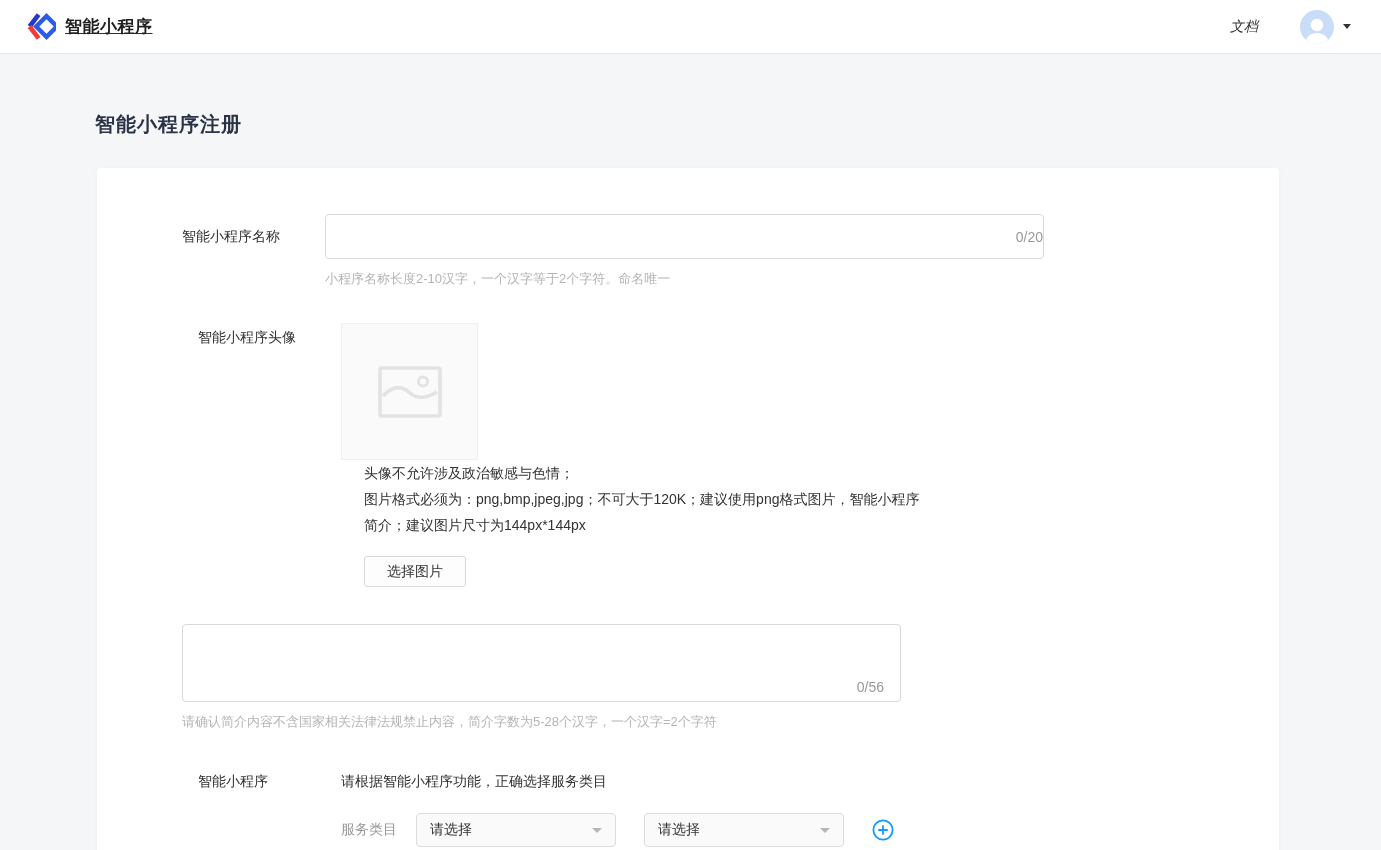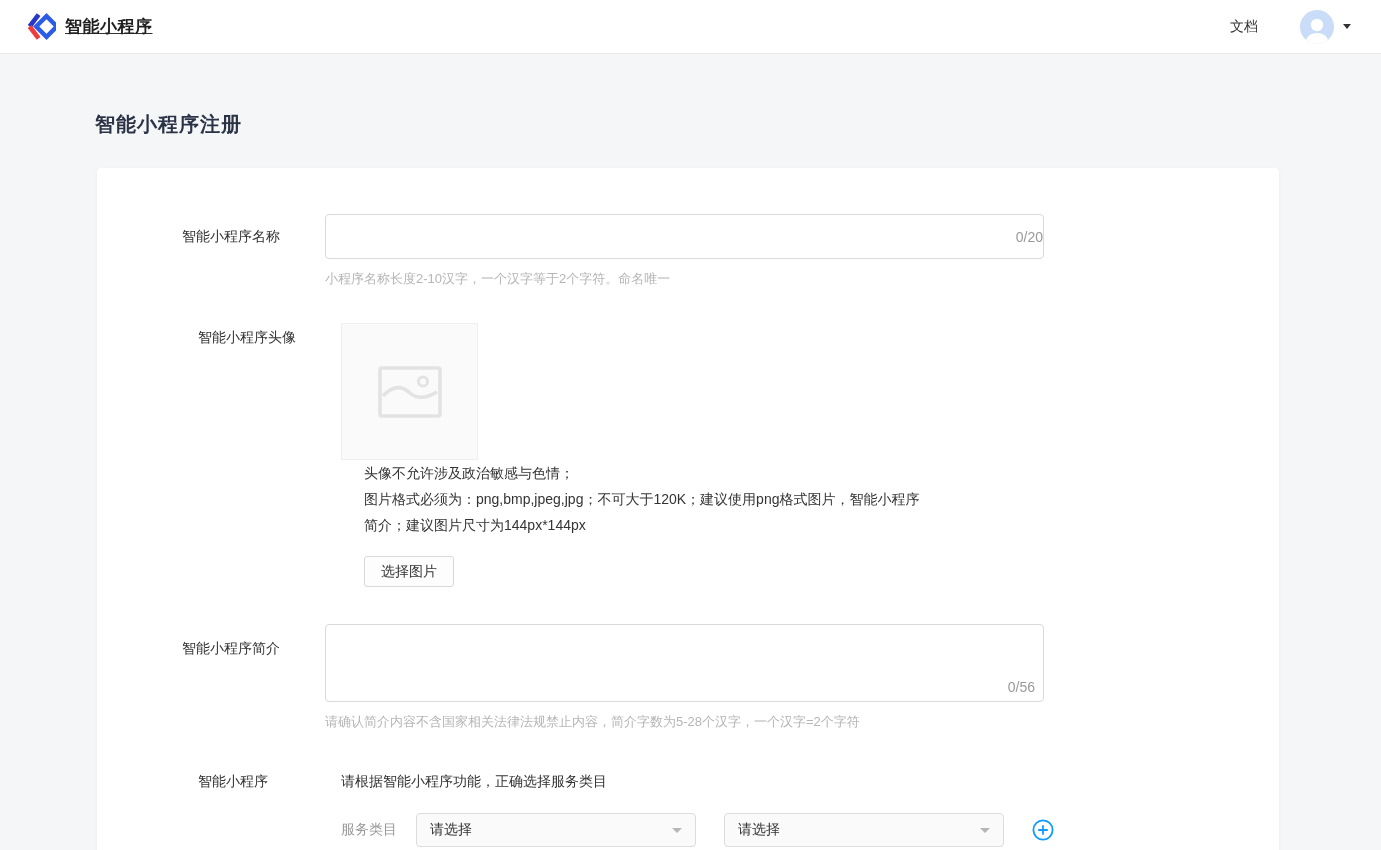--- a/index.html
+++ b/index.html
@@ -9,21 +9,21 @@
     background:#f5f6f7; color:#333; font-size:14px;
   }
   
   .header {
     height:54px; background:#fff; border-bottom:1px solid #e8e8e8;
     display:flex; align-items:center; padding:0 30px 0 26px;
   }
   .brand { display:flex; align-items:center; gap:9px; cursor:pointer;text-decoration:underline; }
   .brand-name { font-size:17px; font-weight:600; color:#1f1f1f; letter-spacing:.5px; }
   .header-right { margin-left:auto; display:flex; align-items:center; }
-  .doc-link { font-size:14px; color:#333; text-decoration:none; cursor:pointer; }
+  .doc-link { font-size:14px; color:#333; text-decoration:none; cursor:pointer;font-style:italic; }
   .avatar {
     width:34px; height:34px; border-radius:50%; background:#c9dcf8;
     margin-left:42px; display:flex; align-items:flex-end; justify-content:center;
     overflow:hidden; cursor:pointer;
   }
   .user-caret {
     width:0; height:0; margin-left:9px; cursor:pointer;
     border-left:4.5px solid transparent; border-right:4.5px solid transparent;
     border-top:5px solid #333;
   }
@@ -60,43 +60,43 @@
   .hint { margin-top:11px; font-size:13px; color:#b5b5b5; }
   
   .row-avatar { margin-top:35px; }
   .upload-box {
     width:137px; height:137px; background:#fafafa; border:1px solid #efefef;
     display:flex; align-items:center; justify-content:center; cursor:pointer;
   }
   .upload-right { margin-left:23px; width:560px; }
   .upload-rules { font-size:14px; color:#333; line-height:26px; }
   .choose-btn {
-    margin-top:18px; height:31px; padding:0 16px; font-size:14px; color:#333;
+    margin-top:18px; height:31px; padding:0 22px; font-size:14px; color:#333;
     background:#fdfdfd; border:1px solid #d9d9d9; border-radius:3px; cursor:pointer;
     font-family:"Liberation Sans","DejaVu Sans",sans-serif;
   }
   
   .row-intro { margin-top:37px; }
   .area-wrap {
     position:relative; width:719px; height:78px;
     border:1px solid #d9d9d9; border-radius:4px; background:#fff;
   }
   .area-wrap textarea {
     width:100%; height:52px; border:none; outline:none; resize:none; background:transparent;
     padding:10px 14px 0 14px; font-size:14px; color:#333;
     font-family:"Liberation Sans","DejaVu Sans",sans-serif;
   }
-  .area-counter { position:absolute; right:8px; bottom:6px; color:#999; font-size:14px; }
+  .area-counter { position:absolute; right:16px; bottom:6px; color:#999; font-size:14px; }
   
   .row-scope { margin-top:36px; }
   .scope-instruction { font-size:14px; color:#333; line-height:20px; padding-top:4px; }
   .scope-sub { margin-top:22px; display:flex; align-items:center; }
   .scope-sub-label { color:#999; font-size:14px; margin-right:19px; }
   .select {
-    position:relative; width:280px; height:34px; background:#fafafa;
+    position:relative; width:200px; height:34px; background:#fafafa;
     border:1px solid #dcdcdc; border-radius:4px; cursor:pointer;
     display:flex; align-items:center; padding:0 30px 0 13px; color:#333;
   }
   .select + .select { margin-left:28px; }
   .select-caret {
     position:absolute; right:13px; top:50%; margin-top:-2px;
     width:0; height:0;
     border-left:5px solid transparent; border-right:5px solid transparent;
     border-top:5px solid #b6b6b6;
   }
@@ -163,21 +163,20 @@
       </div>
       <div class="upload-right">
         <div class="upload-rules">头像不允许涉及政治敏感与色情；</div>
         <div class="upload-rules">图片格式必须为：png,bmp,jpeg,jpg；不可大于120K；建议使用png格式图片，智能小程序简介；建议图片尺寸为144px*144px</div>
         <button class="choose-btn">选择图片</button>
       </div>
     </div>
   </div>
 
   <div class="form-row row-intro">
-    <div class="form-label lh-area">智能小程序简介</div>
     <div class="form-control">
       <div class="area-wrap">
         <textarea style=""></textarea>
         <span class="area-counter">0/56</span>
       </div>
       <div class="hint">请确认简介内容不含国家相关法律法规禁止内容，简介字数为5-28个汉字，一个汉字=2个字符</div>
     </div>
   </div>
 
   <div class="form-row row-scope">

